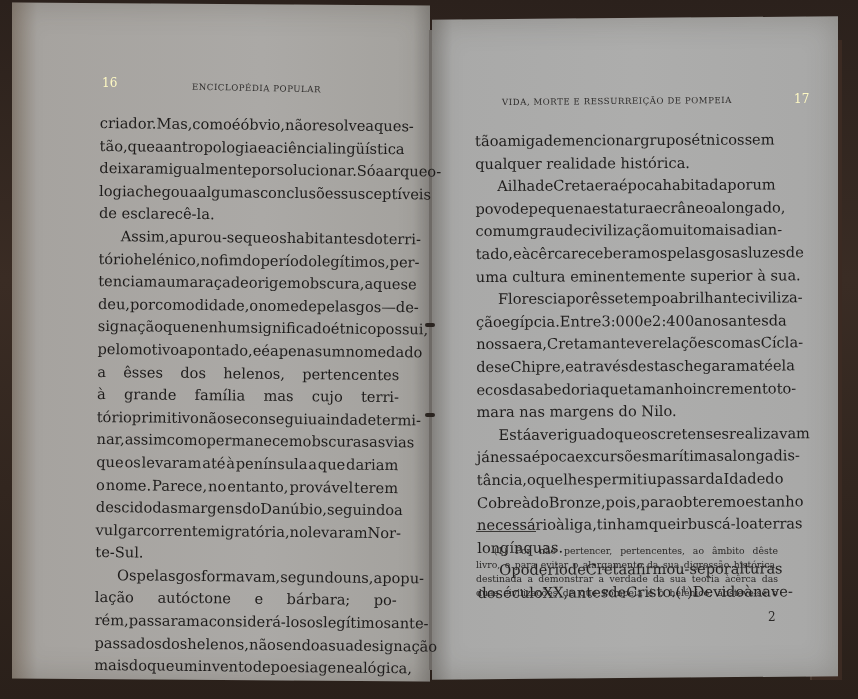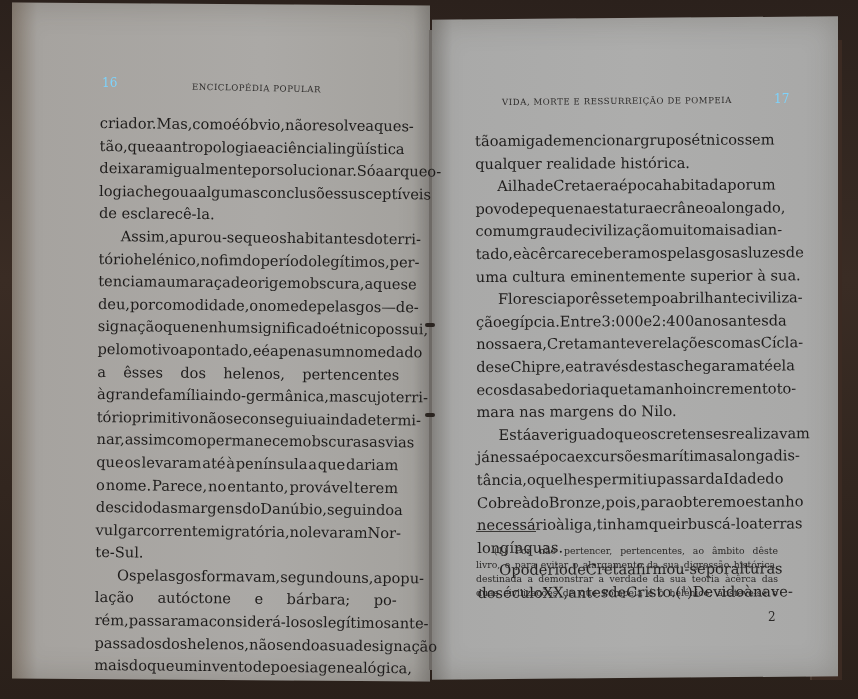--- a/index.html
+++ b/index.html
@@ -32,21 +32,21 @@
     }
     .gutter {
       position: absolute; left: 429px; top: 30px; width: 3px; height: 640px;
       background: #6e6a66;
     }
     .stitch { position: absolute; left: 425px; width: 10px; height: 4px; background: #2a2420; border-radius: 2px; }
     .running-head {
       position: absolute; font-size: 8.5px; letter-spacing: 0.6px; color: #2d2b2a;
       font-variant: small-caps; text-transform: uppercase; white-space: nowrap;
     }
-    .pagenum { position: absolute; font-size: 12px; color: #7dd3fc; }
+    .pagenum { position: absolute; font-size: 12px; color: #fef9c3; }
     .text-block {
       position: absolute; font-size: 14.6px; line-height: 22.6px; color: #1e1c1b;
     }
     .line { white-space: nowrap; display: flex; justify-content: space-between; }
     .line.last { justify-content: flex-start; }
     .line.indent { padding-left: 22px; }
     .line span.w { display: inline-block; }
     .left-text { left: 100px; top: 112px; width: 302px; transform: rotate(0.6deg); transform-origin: left top; }
     .right-text { left: 475px; top: 130px; width: 296px; transform: rotate(-0.3deg); transform-origin: left top; }
     .fn-rule { position: absolute; left: 476px; top: 531px; width: 60px; height: 1px; background: #3a3836; }
@@ -66,21 +66,21 @@
 <div class="page page-left"></div>
 <div class="page page-right"></div>
 <div class="gutter"></div>
 <div class="stitch" style="top:323px"></div>
 <div class="stitch" style="top:413px"></div>
 
 <div class="pagenum" style="left:102px; top:76px;">16</div>
 <div class="running-head" style="left:192px; top:83px; transform: rotate(1.2deg);">ENCICLOPÉDIA POPULAR</div>
 
 <div class="running-head" style="left:502px; top:96px; transform: rotate(-0.5deg);">VIDA, MORTE E RESSURREIÇÃO DE POMPEIA</div>
-<div class="pagenum" style="left:774px; top:92px;">17</div>
+<div class="pagenum" style="left:794px; top:92px;">17</div>
 
 <div class="text-block left-text" id="left-text">
     <div class="line">
       <span class="w">criador.</span>
       <span class="w">Mas,</span>
       <span class="w">como</span>
       <span class="w">é</span>
       <span class="w">óbvio,</span>
       <span class="w">não</span>
       <span class="w">resolve</span>
@@ -180,21 +180,20 @@
       <span class="w">a</span>
       <span class="w">êsses</span>
       <span class="w">dos</span>
       <span class="w">helenos,</span>
       <span class="w">pertencentes</span>
     </div>
     <div class="line">
       <span class="w">à</span>
       <span class="w">grande</span>
       <span class="w">família</span>
-      <span class="w">indo-germânica,</span>
       <span class="w">mas</span>
       <span class="w">cujo</span>
       <span class="w">terri-</span>
     </div>
     <div class="line">
       <span class="w">tório</span>
       <span class="w">primitivo</span>
       <span class="w">não</span>
       <span class="w">se</span>
       <span class="w">conseguiu</span>

